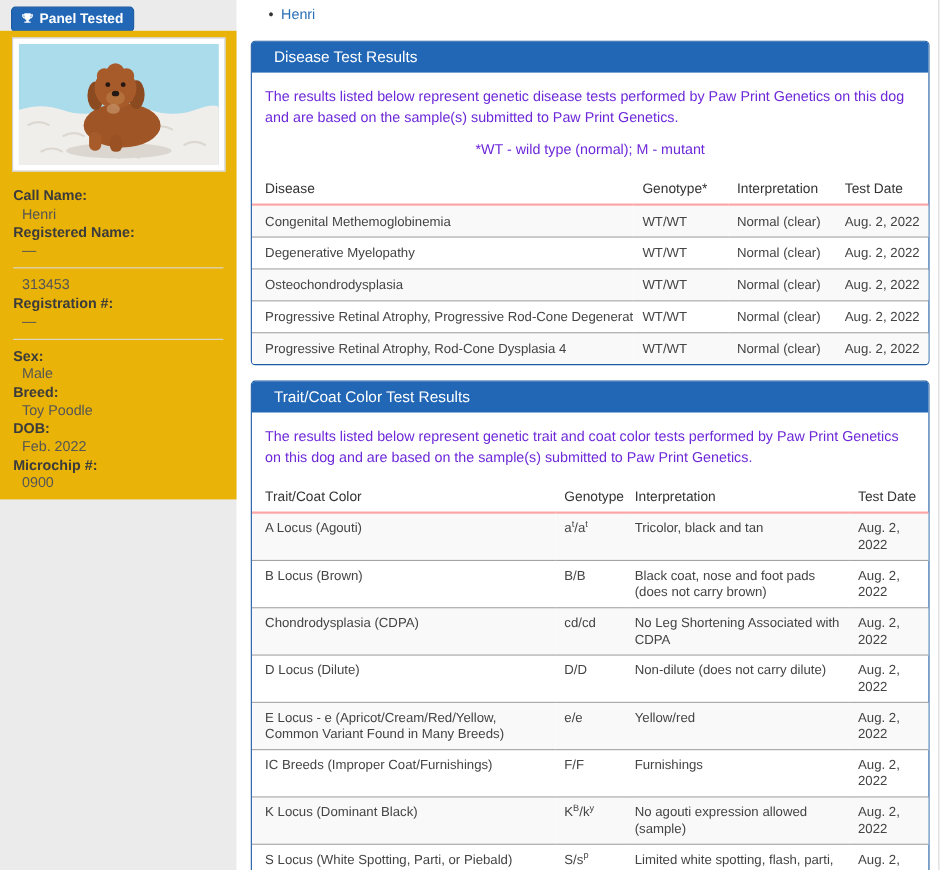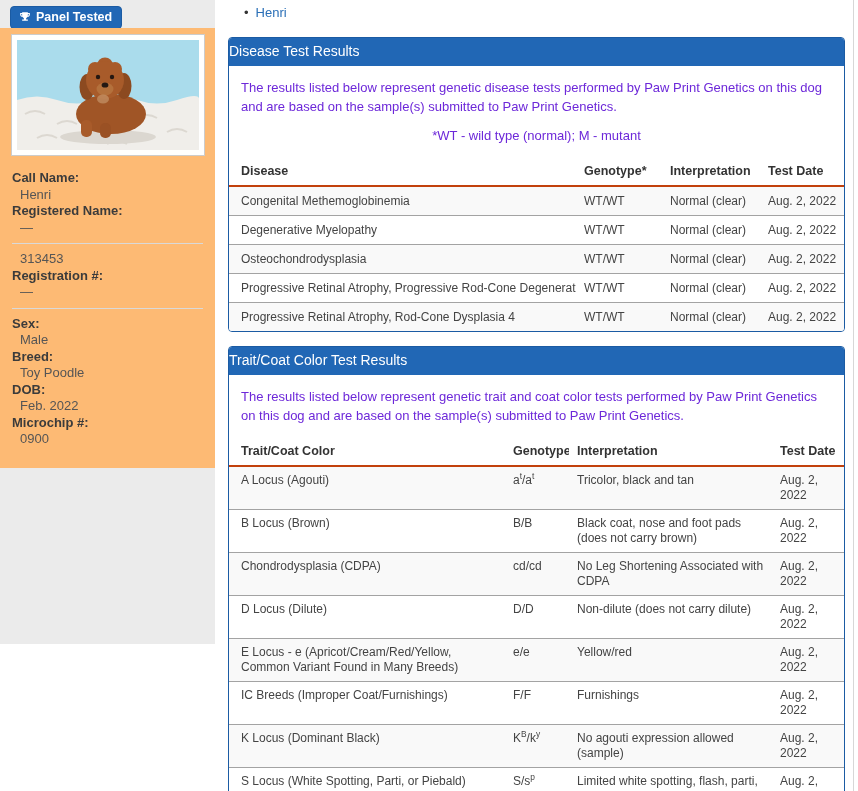--- a/index.html
+++ b/index.html
@@ -10,56 +10,56 @@
     --sidebar-bg:#ebebeb;
   }
   *{box-sizing:border-box;}
   html,body{margin:0;padding:0;}
   body{
     width:858px;height:791px;position:relative;overflow:hidden;
     background:#fff;color:#333;
     font-family:"Liberation Sans","DejaVu Sans",sans-serif;font-size:13px;
   }
   
-  .sidebar{position:absolute;left:0;top:0;width:215px;height:644px;background:var(--sidebar-bg);}
+  .sidebar{position:absolute;left:0;top:0;width:215px;height:791px;background:var(--sidebar-bg);}
   .badge{
     position:absolute;top:6px;left:10px;display:inline-flex;align-items:center;gap:5px;
     background:var(--accent);color:#fff;font-weight:bold;font-size:12.5px;
     padding:3px 9px 4px 8px;border-radius:4px;border:1px solid var(--border-blue);
   }
-  .profile-card{position:absolute;top:28px;left:0;width:215px;background:#fdba74;padding-bottom:20px;}
+  .profile-card{position:absolute;top:28px;left:0;width:215px;background:#eab308;padding-bottom:6px;}
   .photo-frame{
     margin:6px 10px 12px 11px;background:#fff;border:1px solid #ccc;padding:5px;width:194px;
   }
   .photo-frame svg{display:block;}
   .details{padding:2px 12px 0 12px;}
   .field .label{font-weight:bold;color:#3b3b3b;line-height:16.5px;}
   .field .value{color:#555;padding-left:8px;line-height:16.5px;}
   .details hr{border:none;border-top:1px solid #d9d9d9;margin:7px 0;}
   
   .main{position:absolute;left:228px;top:0;width:617px;}
   .crumbs{list-style:none;margin:5px 0 0 0;padding:0;}
   .crumbs li{margin-left:16px;color:#333;}
   .crumbs .bullet{margin-right:7px;color:#333;font-size:13px;}
   .crumbs a{color:var(--link);text-decoration:none;}
   .panel{
     margin-top:17px;border:1px solid var(--border-blue);border-radius:4px;
     overflow:hidden;background:#fff;
   }
   .panel + .panel{margin-top:14px;}
   .panel-heading{
-    background:var(--accent);color:#fff;font-size:14px;padding:6px 12px 7px 0;line-height:15px;
+    background:var(--accent);color:#fff;font-size:14px;padding:6px 12px 7px 20px;line-height:15px;
   }
   .panel-body{padding:12px;}
   .panel-body p{margin:0;line-height:19px;color:#6d28d9;}
   .panel-body .note{text-align:center;margin-top:10px;}
   table.results-table{width:100%;border-collapse:collapse;table-layout:fixed;}
   .results-table th{
-    text-align:left;font-weight:bold;color:#333;font-size:12.5px;
-    padding:7px 8px;border-bottom:2px solid #c2410c;white-space:nowrap;overflow:hidden;
+    text-align:left;font-weight:normal;color:#333;font-size:12.5px;
+    padding:7px 8px;border-bottom:2px solid #fca5a5;white-space:nowrap;overflow:hidden;
   }
   .results-table th:first-child,.results-table td:first-child{padding-left:12px;}
   .results-table td{
     font-size:12px;color:#444;padding:6px 8px;border-top:1px solid #a3a3a3;
     vertical-align:top;line-height:15px;
   }
   .results-table tbody tr:nth-child(odd){background:var(--stripe);}
   .disease-table td{padding:7px 8px;line-height:14px;}
   .disease-table td.col-name,.disease-table td.col-genotype,
   .disease-table td.col-interpretation,.disease-table td.col-date{white-space:nowrap;overflow:hidden;}

